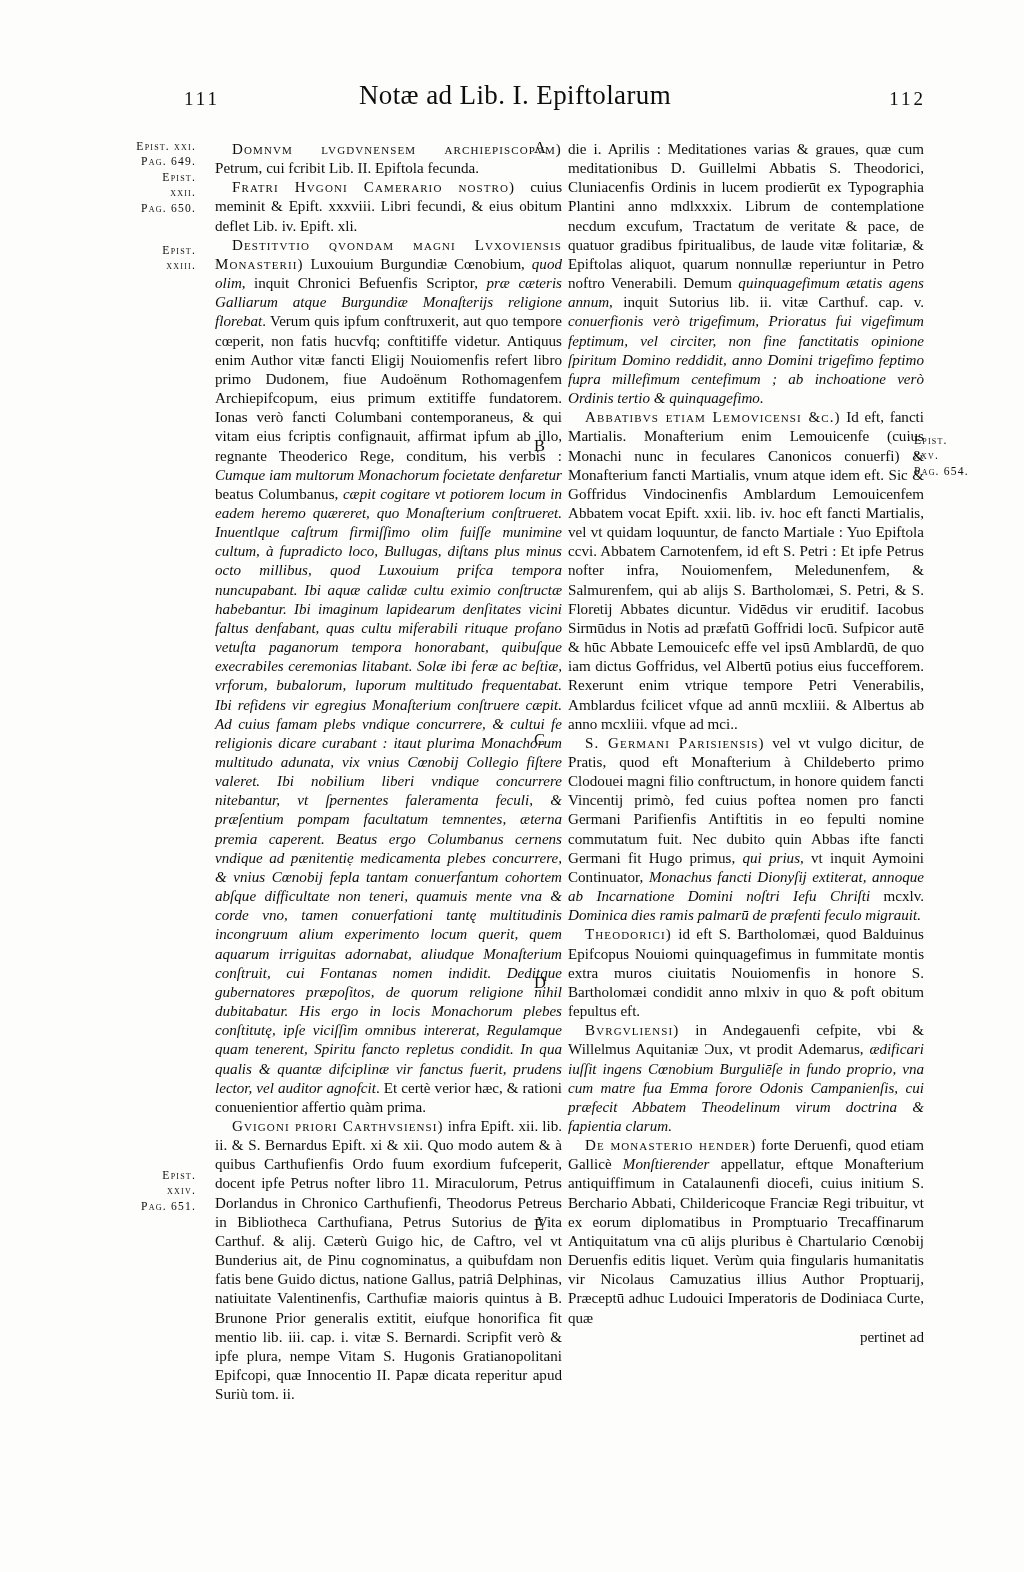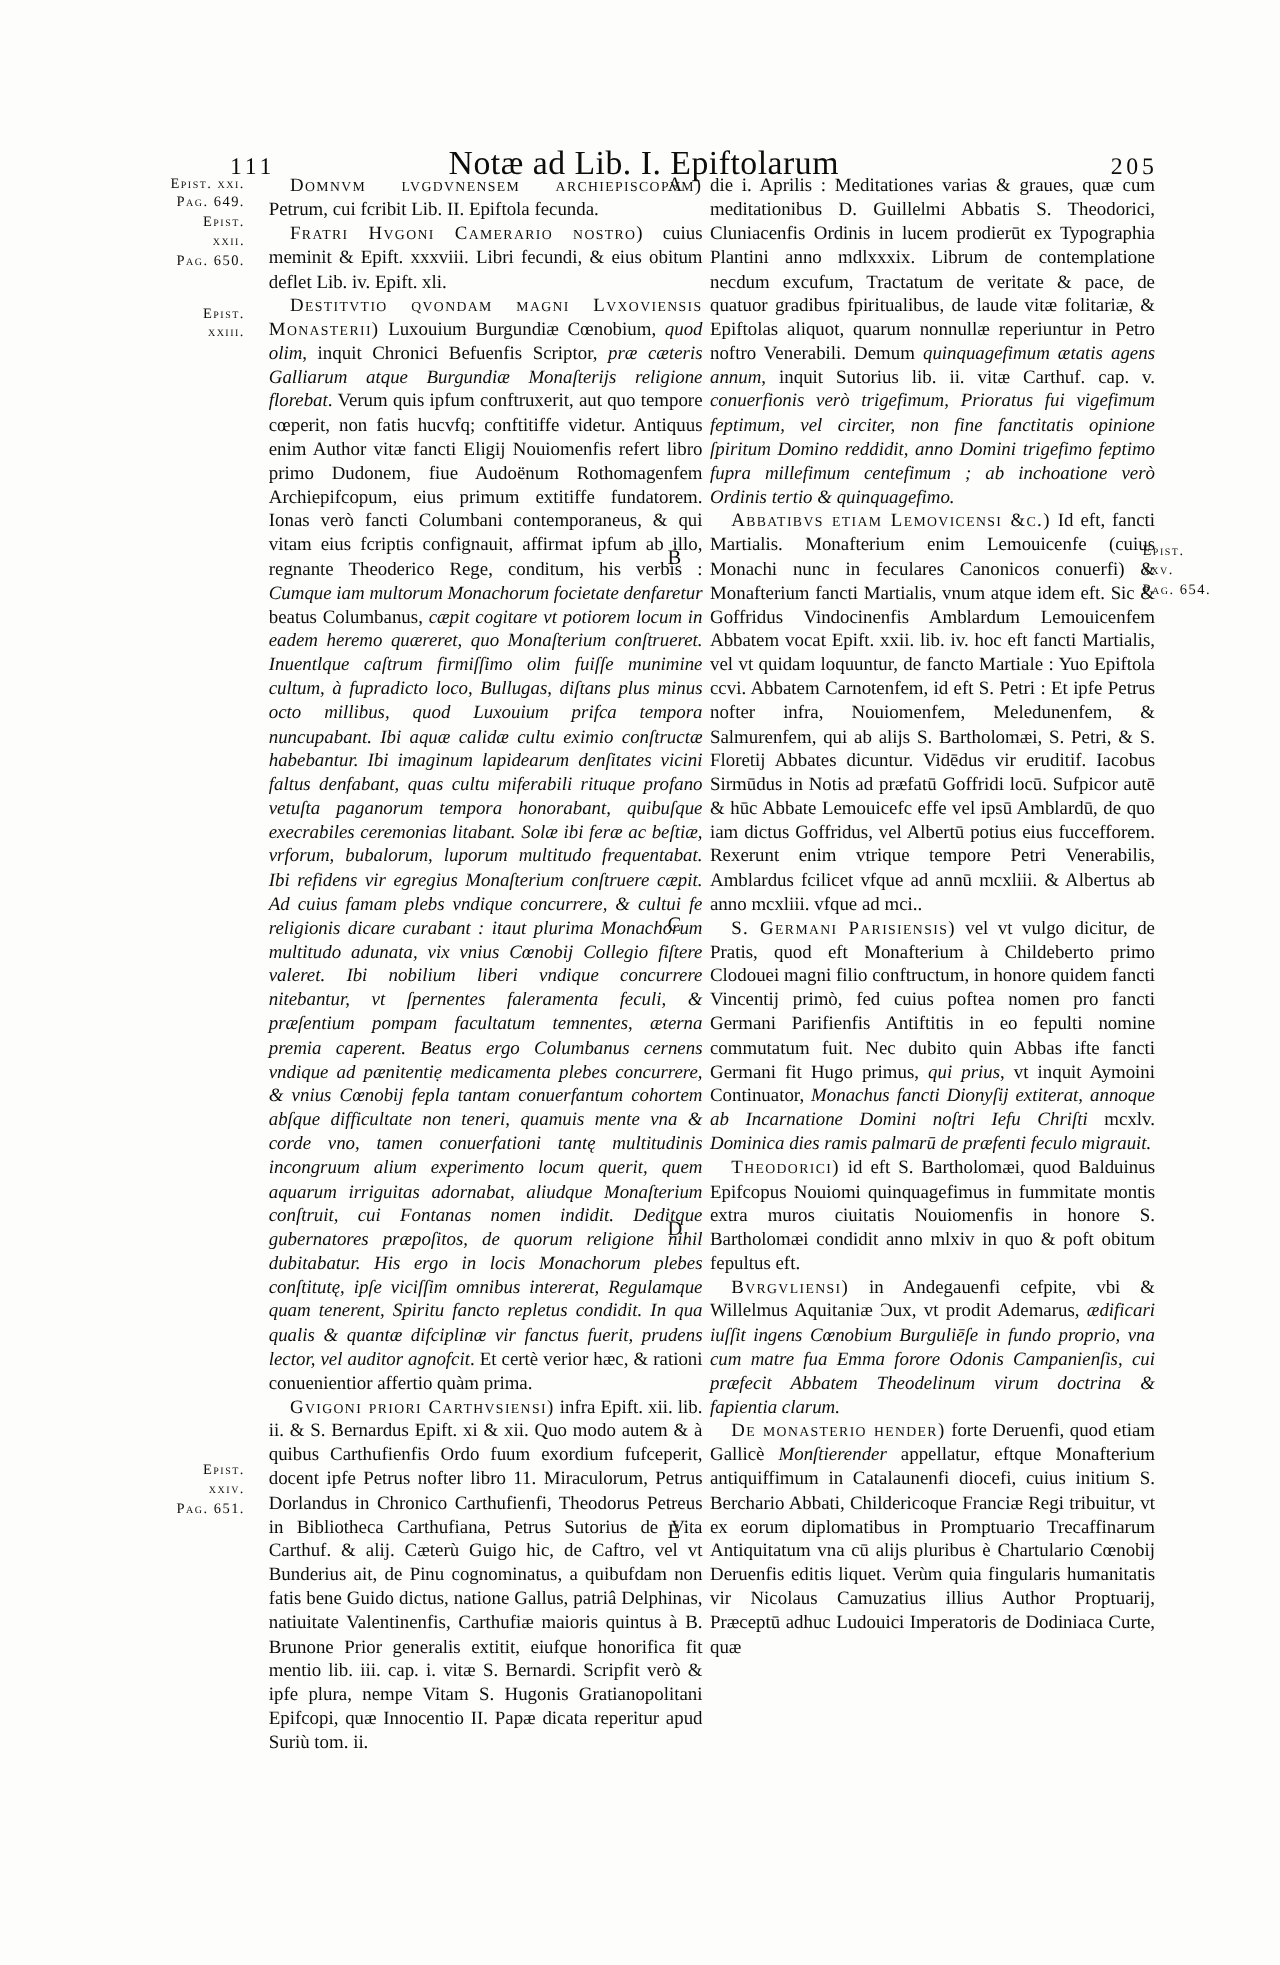--- a/index.html
+++ b/index.html
@@ -24,21 +24,20 @@
     background: #fdfdfc;
   }
 
   
   .running-head {
     position: absolute;
     left: 90px;
     top: 80px;
     width: 850px;
     height: 44px;
-    margin-top: 35px;
   }
   .folio {
     position: absolute;
     top: 8px;
     font-size: 19px;
     font-variant: small-caps;
     letter-spacing: 3px;
     font-family: "Liberation Serif", serif;
   }
   .folio-left  { left: 94px; }
@@ -113,21 +112,21 @@
   }
 </style>
 </head>
 <body>
 
 <div class="page">
 
   <div class="running-head">
     <span class="folio folio-left">111</span>
     <span class="head-title">Notæ ad Lib. I. Epiftolarum</span>
-    <span class="folio folio-right">205</span>
+    <span class="folio folio-right">112</span>
   </div>
 
   <div id="section-letters">
       <div class="sec-letter" style="left: 534px; top: 138px;">A</div>
       <div class="sec-letter" style="left: 534px; top: 436px;">B</div>
       <div class="sec-letter" style="left: 534px; top: 730px;">C</div>
       <div class="sec-letter" style="left: 534px; top: 973px;">D</div>
       <div class="sec-letter" style="left: 534px; top: 1215px;">E</div>
     </div>
 
@@ -145,15 +144,18 @@
       <p class="para"><span class="indent-lead"></span><span class="sc">Gvigoni priori Carthvsiensi)</span><span class="rom"> infra Epift. xii. lib. ii. &amp; S. Bernardus Epift. xi &amp; xii. Quo modo autem &amp; à quibus Carthufienfis Ordo fuum exordium fufceperit, docent ipfe Petrus nofter libro 11. Miraculorum, Petrus Dorlandus in Chronico Carthufienfi, Theodorus Petreus in Bibliotheca Carthufiana, Petrus Sutorius de Vita Carthuf. &amp; alij. Cæterù Guigo hic, de Caftro, vel vt Bunderius ait, de Pinu cognominatus, a quibufdam non fatis bene Guido dictus, natione Gallus, patriâ Delphinas, natiuitate Valentinenfis, Carthufiæ maioris quintus à B. Brunone Prior generalis extitit, eiufque honorifica fit mentio lib. iii. cap. i. vitæ S. Bernardi. Scripfit verò &amp; ipfe plura, nempe Vitam S. Hugonis Gratianopolitani Epifcopi, quæ Innocentio II. Papæ dicata reperitur apud Suriù tom. ii.</span></p>
     </div>
 
   <div class="col col-right" id="col-right">
       <p class="para"><span class="rom">die i. Aprilis : Meditationes varias &amp; graues, quæ cum meditationibus D. Guillelmi Abbatis S. Theodorici, Cluniacenfis Ordinis in lucem prodierūt ex Typographia Plantini anno mdlxxxix. Librum de contemplatione necdum excufum, Tractatum de veritate &amp; pace, de quatuor gradibus fpiritualibus, de laude vitæ folitariæ, &amp; Epiftolas aliquot, quarum nonnullæ reperiuntur in Petro noftro Venerabili. Demum </span><span class="ital">quinquagefimum ætatis agens annum</span><span class="rom">, inquit Sutorius lib. ii. vitæ Carthuf. cap. v. </span><span class="ital">conuerfionis verò trigefimum, Prioratus fui vigefimum feptimum, vel circiter, non fine fanctitatis opinione ſpiritum Domino reddidit, anno Domini trigefimo feptimo fupra millefimum centefimum ; ab inchoatione verò Ordinis tertio &amp; quinquagefimo.</span></p>
       <p class="para"><span class="indent-lead"></span><span class="sc">Abbatibvs etiam Lemovicensi &amp;c.)</span><span class="rom"> Id eft, fancti Martialis. Monafterium enim Lemouicenfe (cuius Monachi nunc in feculares Canonicos conuerfi) &amp; Monafterium fancti Martialis, vnum atque idem eft. Sic &amp; Goffridus Vindocinenfis Amblardum Lemouicenfem Abbatem vocat Epift. xxii. lib. iv. hoc eft fancti Martialis, vel vt quidam loquuntur, de fancto Martiale : Yuo Epiftola ccvi. Abbatem Carnotenfem, id eft S. Petri : Et ipfe Petrus nofter infra, Nouiomenfem, Meledunenfem, &amp; Salmurenfem, qui ab alijs S. Bartholomæi, S. Petri, &amp; S. Floretij Abbates dicuntur. Vidēdus vir eruditif. Iacobus Sirmūdus in Notis ad præfatū Goffridi locū. Sufpicor autē &amp; hūc Abbate Lemouicefc effe vel ipsū Amblardū, de quo iam dictus Goffridus, vel Albertū potius eius fuccefforem. Rexerunt enim vtrique tempore Petri Venerabilis, Amblardus fcilicet vfque ad annū mcxliii. &amp; Albertus ab anno mcxliii. vfque ad mci..</span></p>
       <p class="para"><span class="indent-lead"></span><span class="sc">S. Germani Parisiensis)</span><span class="rom"> vel vt vulgo dicitur, de Pratis, quod eft Monafterium à Childeberto primo Clodouei magni filio conftructum, in honore quidem fancti Vincentij primò, fed cuius poftea nomen pro fancti Germani Parifienfis Antiftitis in eo fepulti nomine commutatum fuit. Nec dubito quin Abbas ifte fancti Germani fit Hugo primus, </span><span class="ital">qui prius</span><span class="rom">, vt inquit Aymoini Continuator, </span><span class="ital">Monachus fancti Dionyſij extiterat, annoque ab Incarnatione Domini noſtri Iefu Chriſti</span><span class="rom"> mcxlv. </span><span class="ital">Dominica dies ramis palmarū de præfenti feculo migrauit.</span></p>
       <p class="para"><span class="indent-lead"></span><span class="sc">Theodorici)</span><span class="rom"> id eft S. Bartholomæi, quod Balduinus Epifcopus Nouiomi quinquagefimus in fummitate montis extra muros ciuitatis Nouiomenfis in honore S. Bartholomæi condidit anno mlxiv in quo &amp; poft obitum fepultus eft.</span></p>
       <p class="para"><span class="indent-lead"></span><span class="sc">Bvrgvliensi)</span><span class="rom"> in Andegauenfi cefpite, vbi &amp; Willelmus Aquitaniæ Ɔux, vt prodit Ademarus, </span><span class="ital">ædificari iuſſit ingens Cœnobium Burguliēſe in fundo proprio, vna cum matre fua Emma forore Odonis Campanienſis, cui præfecit Abbatem Theodelinum virum doctrina &amp; fapientia clarum.</span></p>
       <p class="para"><span class="indent-lead"></span><span class="sc">De monasterio hender)</span><span class="rom"> forte Deruenfi, quod etiam Gallicè </span><span class="ital">Monſtierender</span><span class="rom"> appellatur, eftque Monafterium antiquiffimum in Catalaunenfi diocefi, cuius initium S. Berchario Abbati, Childericoque Franciæ Regi tribuitur, vt ex eorum diplomatibus in Promptuario Trecaffinarum Antiquitatum vna cū alijs pluribus è Chartulario Cœnobij Deruenfis editis liquet. Verùm quia fingularis humanitatis vir Nicolaus Camuzatius illius Author Proptuarij, Præceptū adhuc Ludouici Imperatoris de Dodiniaca Curte, quæ</span></p>
+      <p class="para">
+        <span class="lastline">pertinet ad</span>
+      </p>
     </div>
 
 </div>
 
 </body></html>

